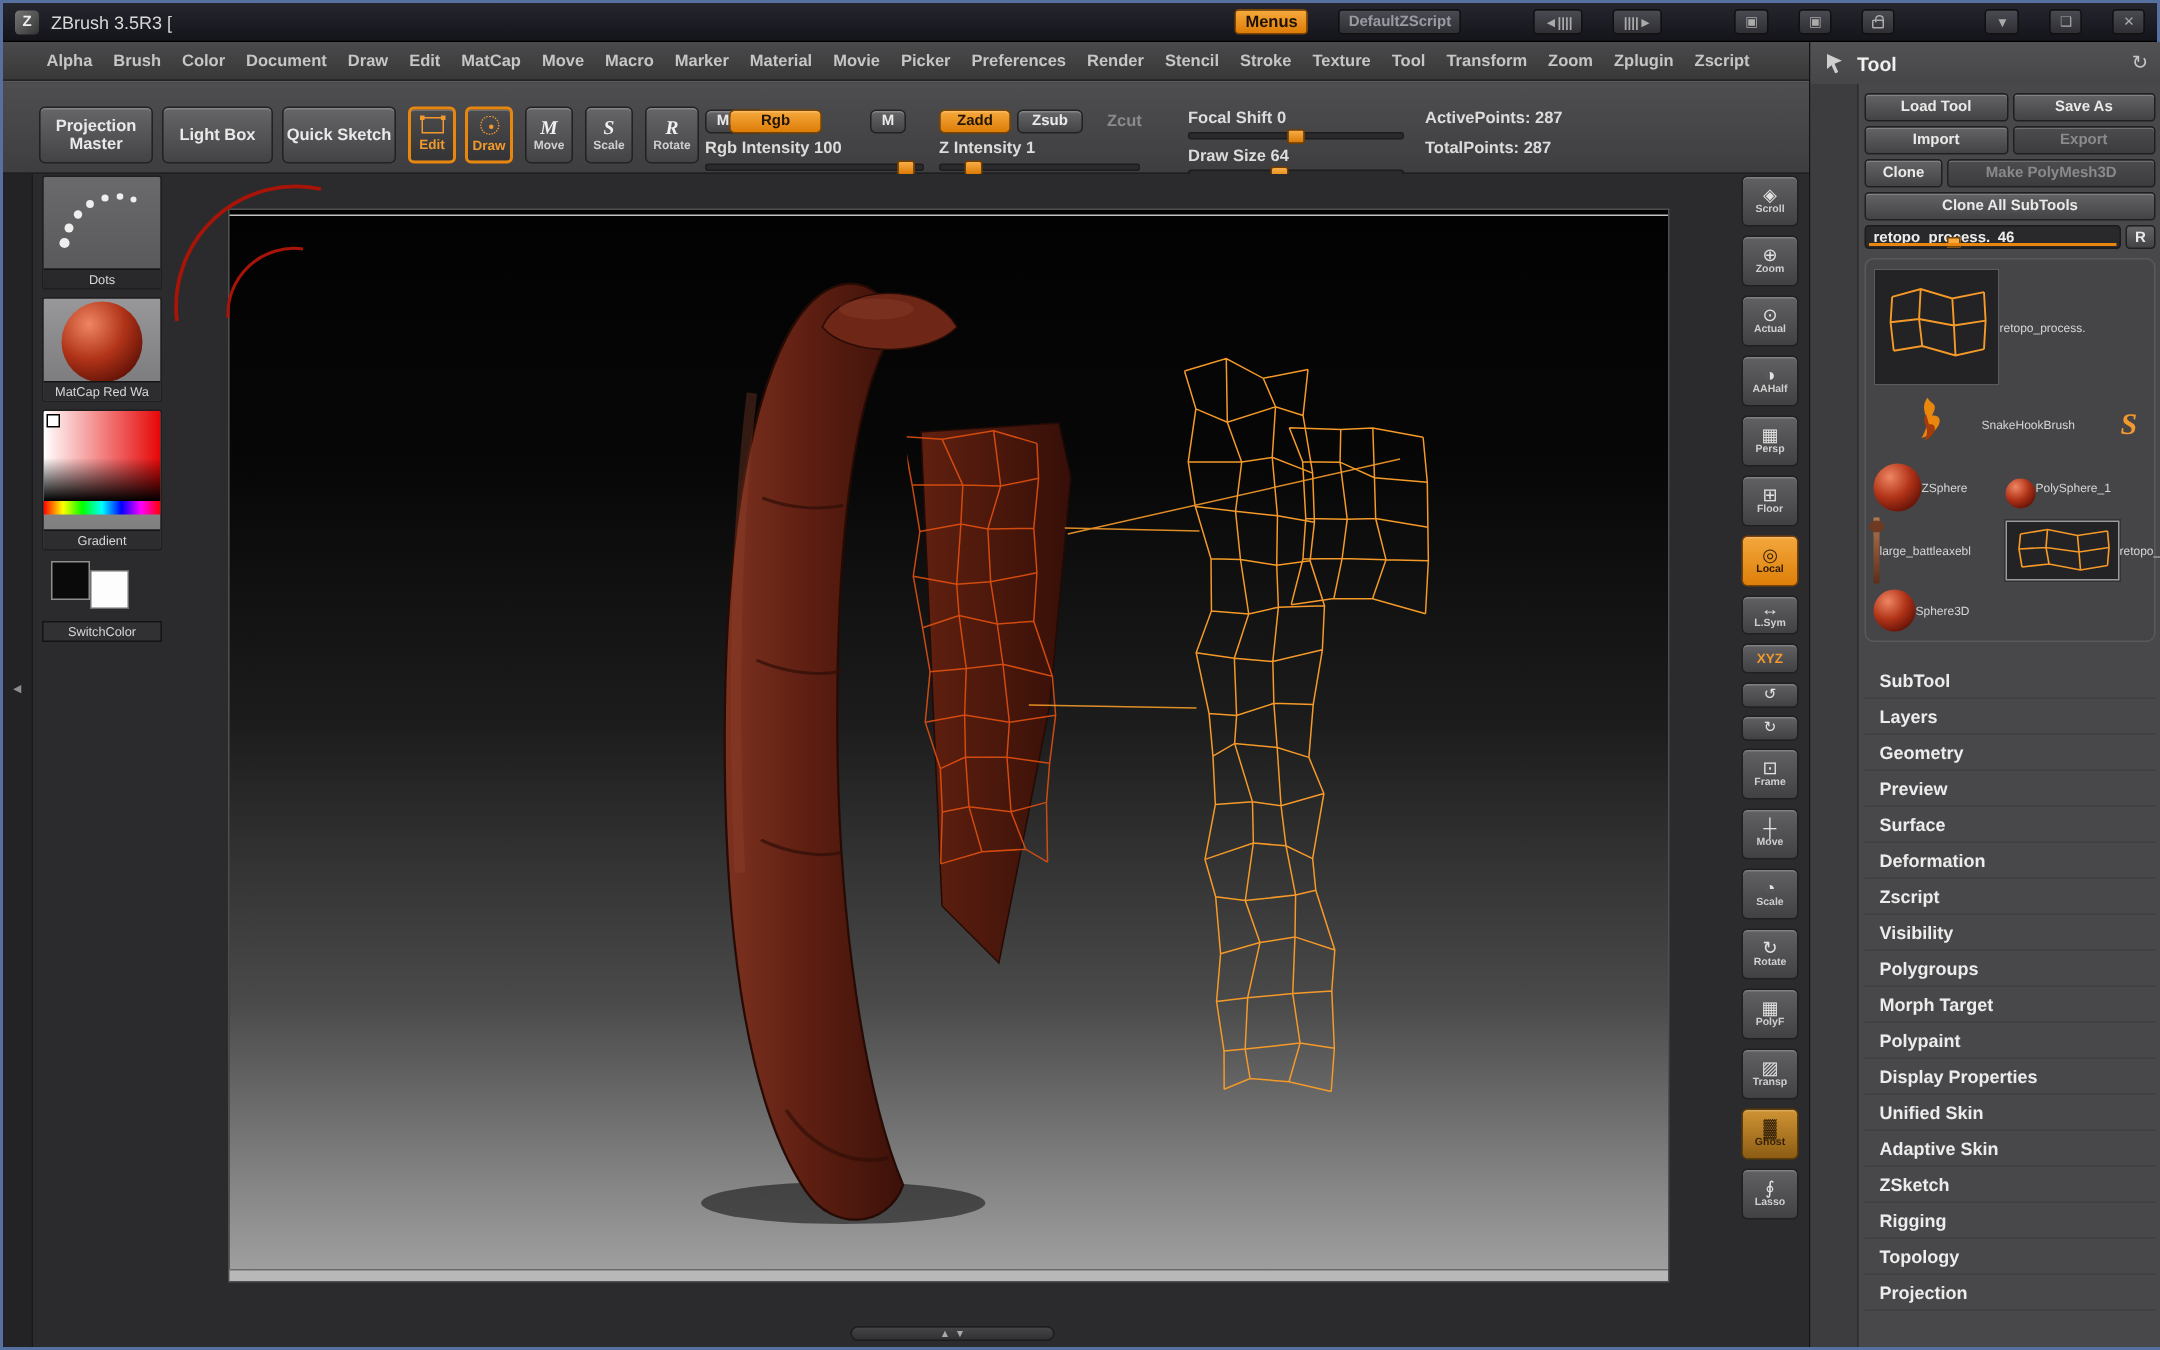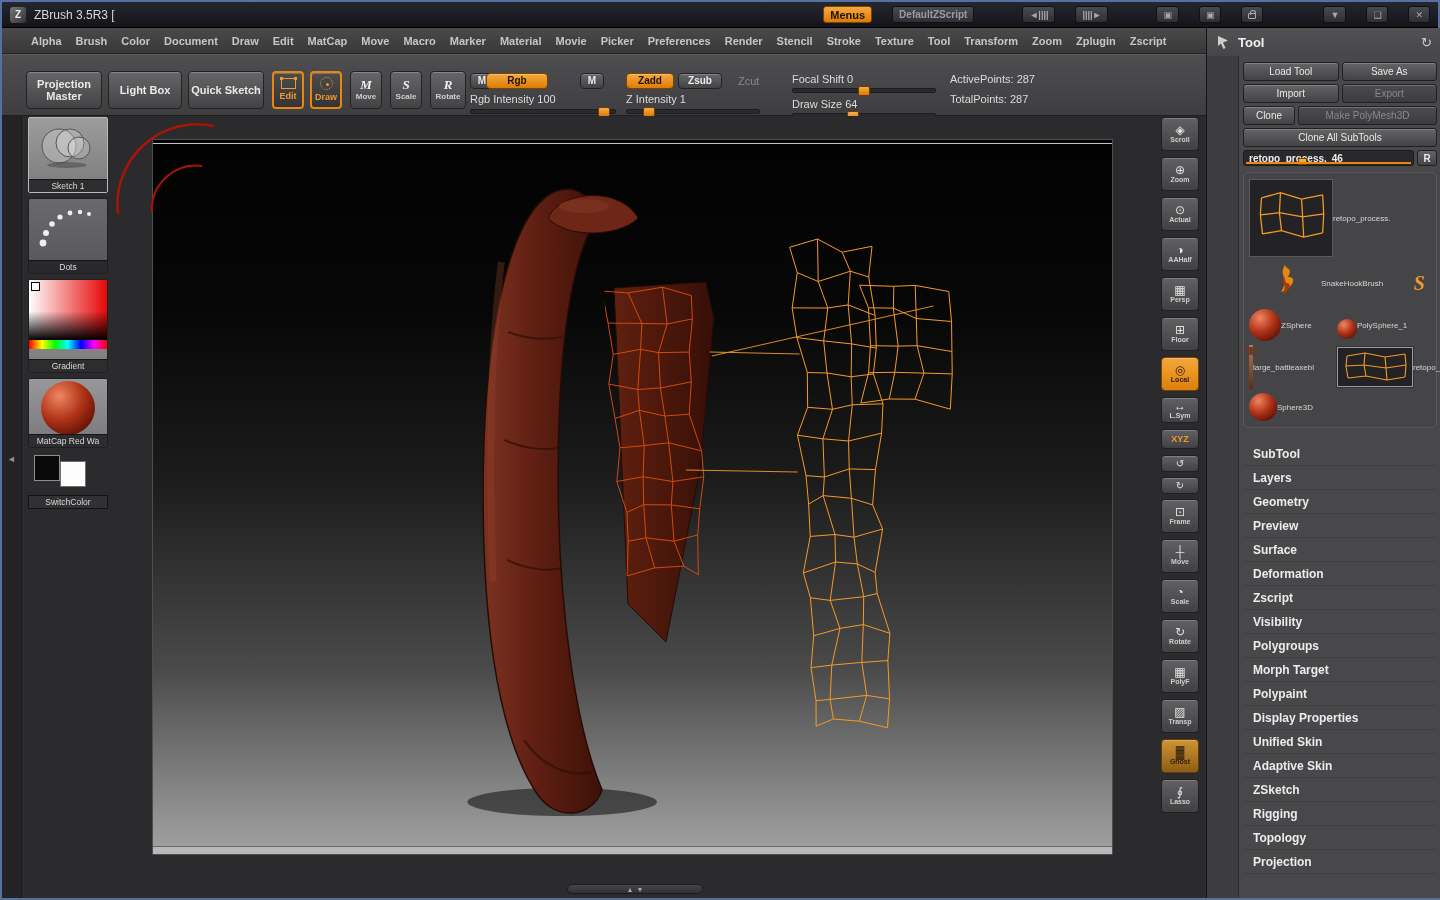--- a/index.html
+++ b/index.html
@@ -40,21 +40,21 @@
   .zbtn.outline{background:linear-gradient(#4c4c4e,#343436);border:2px solid #e8860d;flex-direction:column;gap:2px}
   .zbtn.outline .olabel{color:#f1992c;font-size:9px;font-weight:bold}
   .mini-rect-icon{width:15px;height:11px;border:1px solid #f1992c;position:relative}
   .mini-rect-icon::before,.mini-rect-icon::after{content:"";position:absolute;width:3px;height:3px;background:#f1992c;top:-2px}
   .mini-rect-icon::before{left:-2px}.mini-rect-icon::after{right:-2px}
   .mini-dot-icon{width:13px;height:13px;border:1px dotted #f1992c;border-radius:50%;position:relative}
   .mini-dot-icon::before{content:"";position:absolute;left:5px;top:5px;width:3px;height:3px;background:#f1992c;border-radius:50%}
   .letterbtn{flex-direction:column;gap:1px}
   .letterbtn .bigletter{font-size:13px;font-style:italic;font-family:"Liberation Serif",serif;color:#f0f0f0}
   .letterbtn .blabel{font-size:8px;color:#cfcfcf}
-  .tb-text{position:absolute;font-size:11px;font-weight:normal;color:#dcdcdc;white-space:nowrap}
+  .tb-text{position:absolute;font-size:11px;font-weight:bold;color:#dcdcdc;white-space:nowrap}
   .slider{position:absolute;height:5px;background:#2a2a2c;border:1px solid #1d1d1f;border-radius:2px}
   .slider .handle{position:absolute;top:-3px;width:12px;height:10px;background:linear-gradient(#f7ae47,#da7a06);
     border:1px solid #6e3d02;border-radius:2px}
   
   .left-tray{position:absolute;left:0;top:114px;width:20px;bottom:0;background:#232325;border-right:1px solid #1a1a1c;color:#8e8e8e;font-size:9px}
   .left-tray .tray-arrow{position:absolute;left:5px;top:338px}
   .doc-area{position:absolute;left:20px;top:114px;width:1184px;bottom:0;background:#2b2b2d;overflow:hidden}
   .canvas{position:absolute;left:130px;top:23px;width:961px;height:716px;
     background:linear-gradient(180deg,#020202 0%,#070707 24%,#1c1c1c 48%,#4a4a4a 74%,#8f8f8f 94%,#a2a2a2 100%);
     border:1px solid #4e4e50}
@@ -102,21 +102,21 @@
   .right-panel{position:absolute;left:1204px;top:26px;width:236px;bottom:0;background:#48484a;border-left:1px solid #141416}
   .tool-header{height:28px;display:flex;align-items:center;padding:0 10px;color:#f0f0f0;
     background:linear-gradient(#525254,#464648)}
   .tool-title{font-size:13px;font-weight:bold;margin-left:8px}
   .tool-refresh{margin-left:auto;color:#c8c8c8;font-size:13px}
   .tool-gutter{position:absolute;left:0;top:28px;bottom:0;width:32px;background:#3d3d3f;border-right:1px solid #2c2c2e}
   .tool-content{position:absolute;left:36px;top:34px;right:5px}
   .trow{display:flex;gap:3px;margin-bottom:3px}
   .tbtn{flex:1;height:19px;border-radius:3px;border:1px solid #202022;
     background:linear-gradient(#646466,#434345);box-shadow:inset 0 1px 0 rgba(255,255,255,.2);
-    color:#e9e9e9;font-size:10px;font-weight:normal;display:flex;align-items:center;justify-content:center;cursor:default}
+    color:#e9e9e9;font-size:10px;font-weight:bold;display:flex;align-items:center;justify-content:center;cursor:default}
   .tbtn.disabled{color:#8a8a8c;background:linear-gradient(#4c4c4e,#3c3c3e)}
   .tbtn.narrow{flex:0 0 52px}
   .tslider{flex:1;height:16px;position:relative;background:#29292b;border:1px solid #1b1b1d;border-radius:3px;
     display:flex;align-items:center;gap:5px;padding:0 5px;color:#ececec;font-size:10px;font-weight:bold}
   .tslider::after{content:"";position:absolute;left:2px;right:2px;bottom:1px;height:2px;background:#e8860d}
   .tslider .thandle{position:absolute;bottom:0;left:32%;width:9px;height:7px;background:#f6a93c;border:1px solid #70400a}
   .rbtn{flex:0 0 20px;height:16px;border-radius:3px;border:1px solid #202022;
     background:linear-gradient(#646466,#434345);color:#e9e9e9;font-size:10px;font-weight:bold;
     display:flex;align-items:center;justify-content:center}
   .thumbzone{margin-top:6px;background:#454547;border:1px solid #59595b;border-radius:6px;padding:6px 5px;display:flex;flex-wrap:wrap;gap:4px}
@@ -255,50 +255,41 @@
   </div>
 
   <div class="doc-area">
 
     <svg class="red-arcs" viewBox="0 0 132 122">
       <path d="M8 100 A 80 80 0 0 1 104 12" fill="none" stroke="#a81408" stroke-width="2.5"></path>
       <path d="M42 98 A 44 44 0 0 1 92 52" fill="none" stroke="#a81408" stroke-width="2"></path>
     </svg>
 
     <div class="left-shelf">
-      <div class="thumb" style="height:76px;border-color:#b9b9b9">
-        <svg width="78" height="60" viewBox="0 0 78 60">
-          <circle cx="30" cy="28" r="17" fill="rgba(255,255,255,.25)" stroke="#555"></circle>
-          <circle cx="41" cy="25" r="14" fill="rgba(255,255,255,.22)" stroke="#555"></circle>
-          <circle cx="50" cy="30" r="11" fill="rgba(255,255,255,.2)" stroke="#555"></circle>
-          <ellipse cx="38" cy="47" rx="20" ry="3" fill="rgba(0,0,0,.25)"></ellipse>
-        </svg>
-        <div class="tlabel">Sketch 1</div>
-      </div>
       <div class="thumb dark" style="height:76px">
         <svg width="78" height="60" viewBox="0 0 78 60">
           <circle cx="14" cy="44" r="3.4" fill="#eee"></circle>
             <circle cx="17" cy="34" r="3" fill="#eee"></circle>
           <circle cx="23" cy="25" r="2.8" fill="#eee"></circle>
             <circle cx="31" cy="18" r="2.6" fill="#eee"></circle>
           <circle cx="41" cy="14" r="2.4" fill="#eee"></circle>
             <circle cx="51" cy="13" r="2.2" fill="#eee"></circle>
           <circle cx="60" cy="15" r="2" fill="#eee"></circle>
         </svg>
         <div class="tlabel">Dots</div>
       </div>
+      <div class="thumb" style="height:70px;background:linear-gradient(#98989a,#77777a)">
+        <div class="sphere" style="width:54px;height:54px;margin:2px auto 0 auto"></div>
+        <div class="tlabel">MatCap Red Wa</div>
+      </div>
       <div class="thumb gradpick" style="height:94px">
         <div class="grad-main"></div>
         <div class="grad-spectrum"></div>
         <div class="swatch"></div>
         <div class="tlabel">Gradient</div>
-      </div>
-      <div class="thumb" style="height:70px;background:linear-gradient(#98989a,#77777a)">
-        <div class="sphere" style="width:54px;height:54px;margin:2px auto 0 auto"></div>
-        <div class="tlabel">MatCap Red Wa</div>
       </div>
       <div class="switch-wrap">
         <div class="sw-black"></div>
         <div class="sw-white"></div>
       </div>
       <div class="mini-label-box">SwitchColor</div>
     </div>
 
     <div class="canvas">
       <svg id="viewport-svg" viewBox="0 0 961 714" preserveAspectRatio="none">

